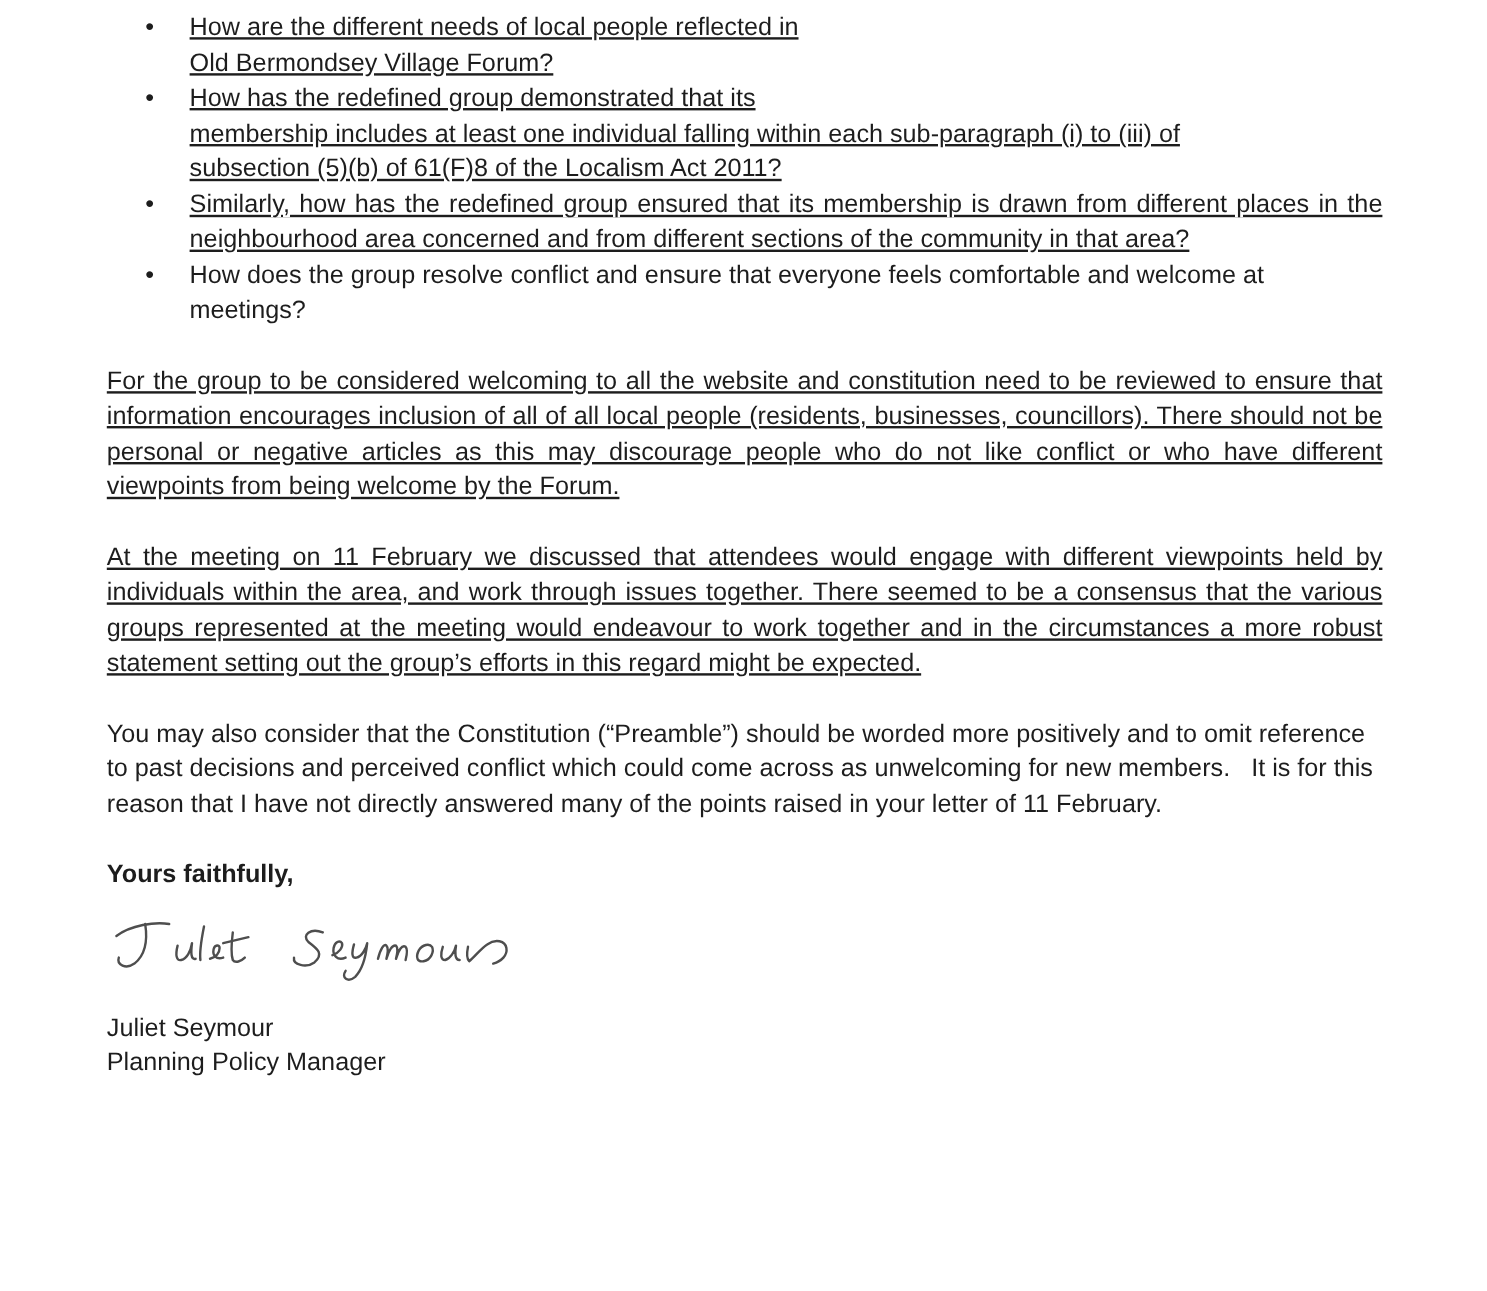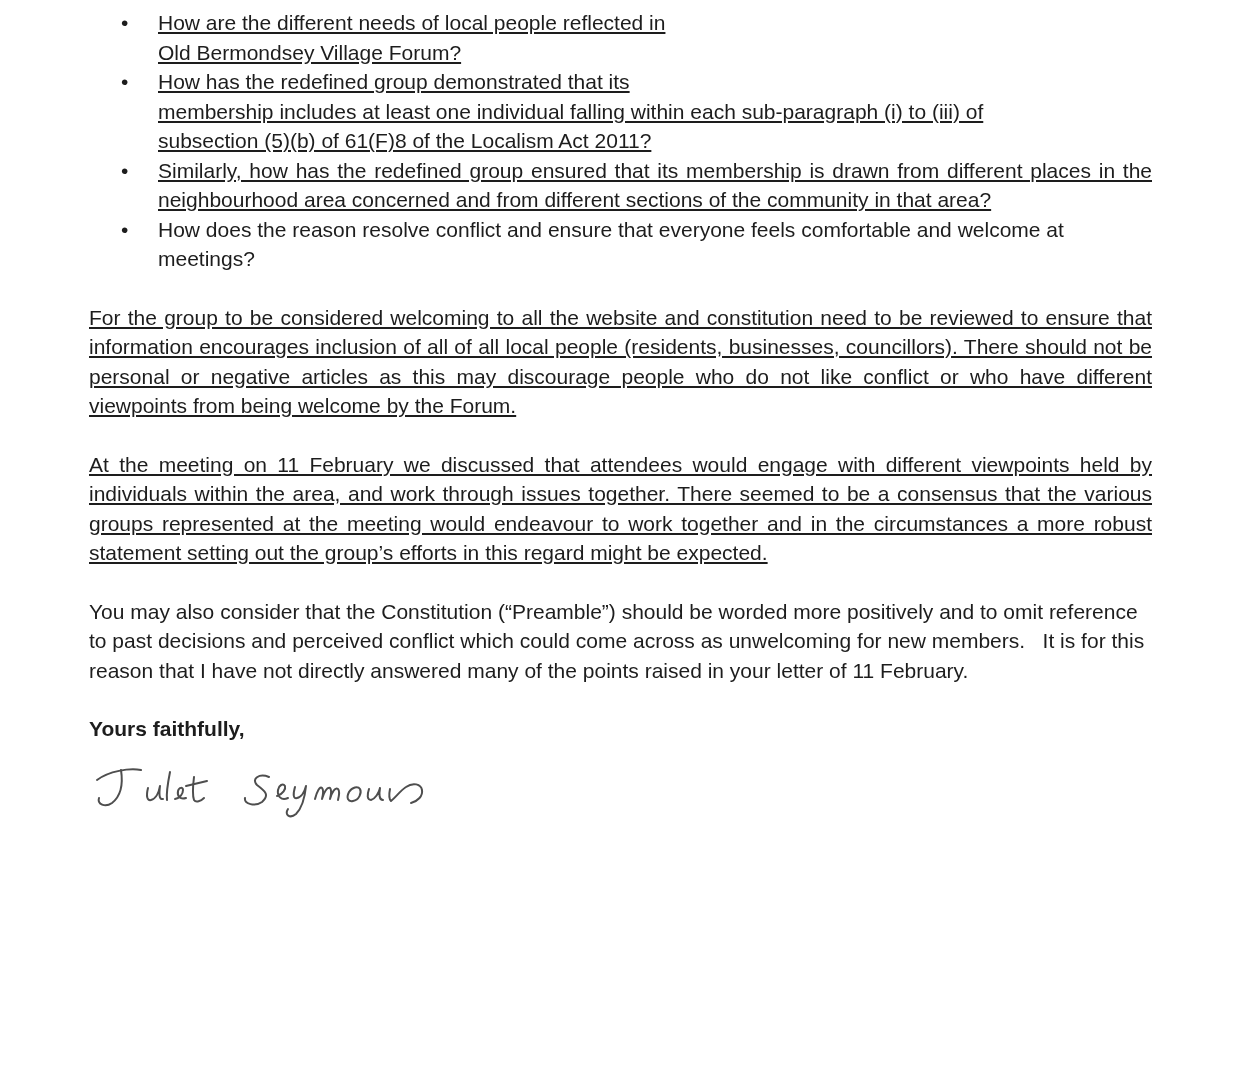--- a/index.html
+++ b/index.html
@@ -52,21 +52,21 @@
       <span class="bullet-text preline">How has the redefined group demonstrated that its
 membership includes at least one individual falling within each sub-paragraph (i) to (iii) of
 subsection (5)(b) of 61(F)8 of the Localism Act 2011?</span>
     </li>
     <li>
       <span class="bullet-marker">•</span>
       <span class="bullet-text justify">Similarly, how has the redefined group ensured that its membership is drawn from different places in the neighbourhood area concerned and from different sections of the community in that area?</span>
     </li>
     <li>
       <span class="bullet-marker">•</span>
-      <span class="bullet-text">How does the reason resolve conflict and ensure that everyone feels comfortable and welcome at meetings?</span>
+      <span class="bullet-text">How does the group resolve conflict and ensure that everyone feels comfortable and welcome at meetings?</span>
     </li>
   </ul>
 
   <p class="para justify">For the group to be considered welcoming to all the website and constitution need to be reviewed to ensure that information encourages inclusion of all of all local people (residents, businesses, councillors). There should not be personal or negative articles as this may discourage people who do not like conflict or who have different viewpoints from being welcome by the Forum.</p>
   <p class="para justify">At the meeting on 11 February we discussed that attendees would engage with different viewpoints held by individuals within the area, and work through issues together. There seemed to be a consensus that the various groups represented at the meeting would endeavour to work together and in the circumstances a more robust statement setting out the group’s efforts in this regard might be expected.</p>
   <p class="para prewrap">You may also consider that the Constitution (“Preamble”) should be worded more positively and to omit reference to past decisions and perceived conflict which could come across as unwelcoming for new members.   It is for this reason that I have not directly answered many of the points raised in your letter of 11 February.</p>
 
   <p class="para closing">Yours faithfully,</p>
 
   <div class="signature-wrap" role="img" aria-label="Juliet Seymour">
@@ -84,15 +84,17 @@
       <path d="M186,40 C192,38 195,33 194,30 C192,27 188,29 187,34 C186,40 190,45 197,42"></path>
       <path d="M204,31 C202,38 202,43 206,42 C211,41 214,34 215,30 C214,40 212,51 205,58 C199,63 193,59 197,53"></path>
       <path d="M224,43 C226,35 229,30 231,32 C233,34 232,39 231,43 C233,36 236,31 239,32 C241,34 240,39 239,43 C241,36 244,31 247,33 C249,35 248,40 247,44"></path>
       <path d="M258,36 C255,42 257,46 262,45 C268,44 271,37 269,33 C267,30 261,31 258,36"></path>
       <path d="M278,33 C276,39 276,44 280,44 C284,43 288,37 289,32 C288,38 288,44 292,44"></path>
       <path d="M299,33 C298,38 298,43 300,45 C305,41 309,35 315,31 C322,26 330,28 331,34 C332,40 327,45 320,47"></path>
     </svg>
   </div>
 
   <div class="signoff">
+    <div>Juliet Seymour</div>
+    <div>Planning Policy Manager</div>
   </div>
 
 </div>
 
 </body></html>

